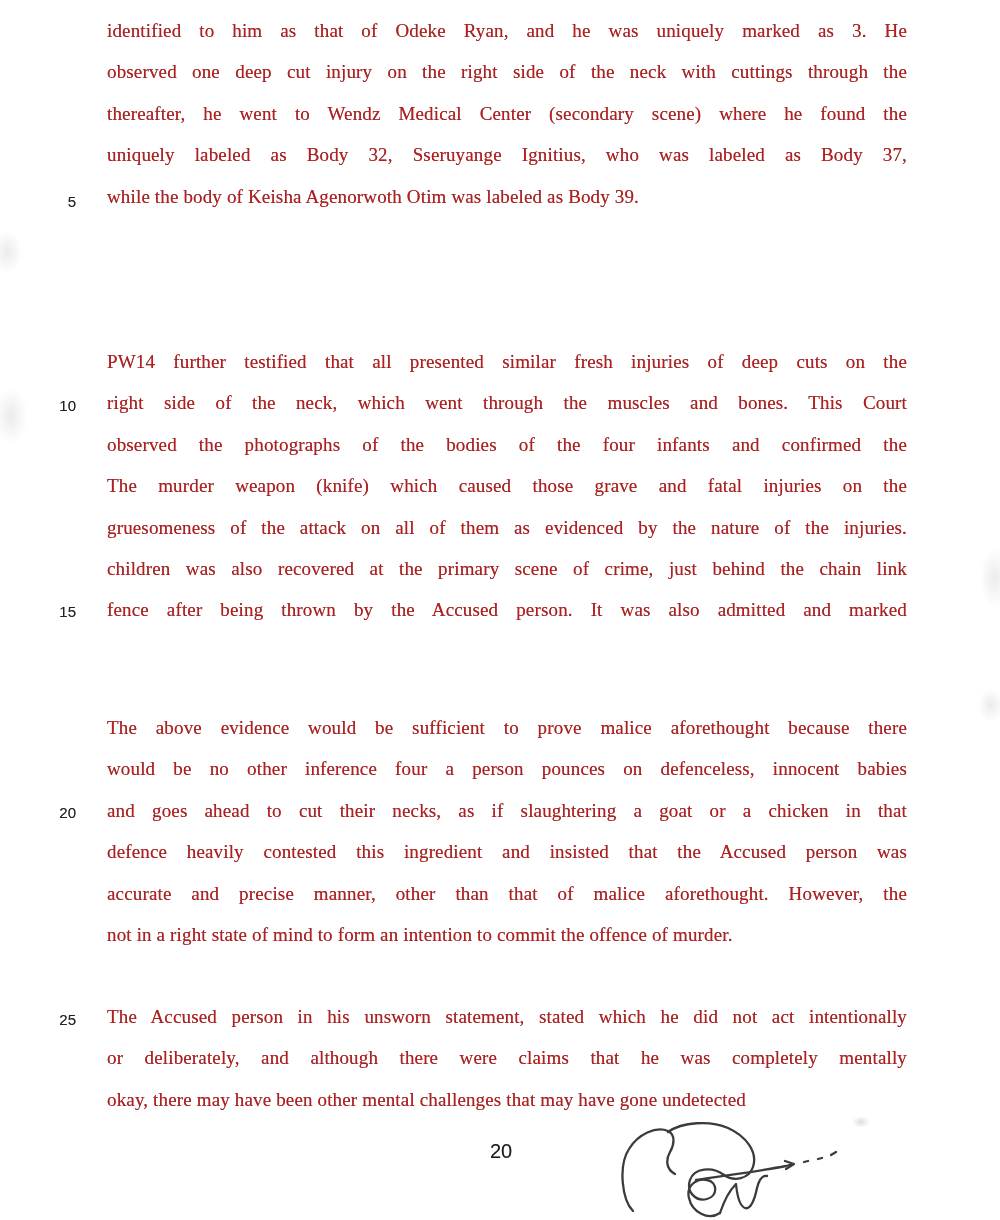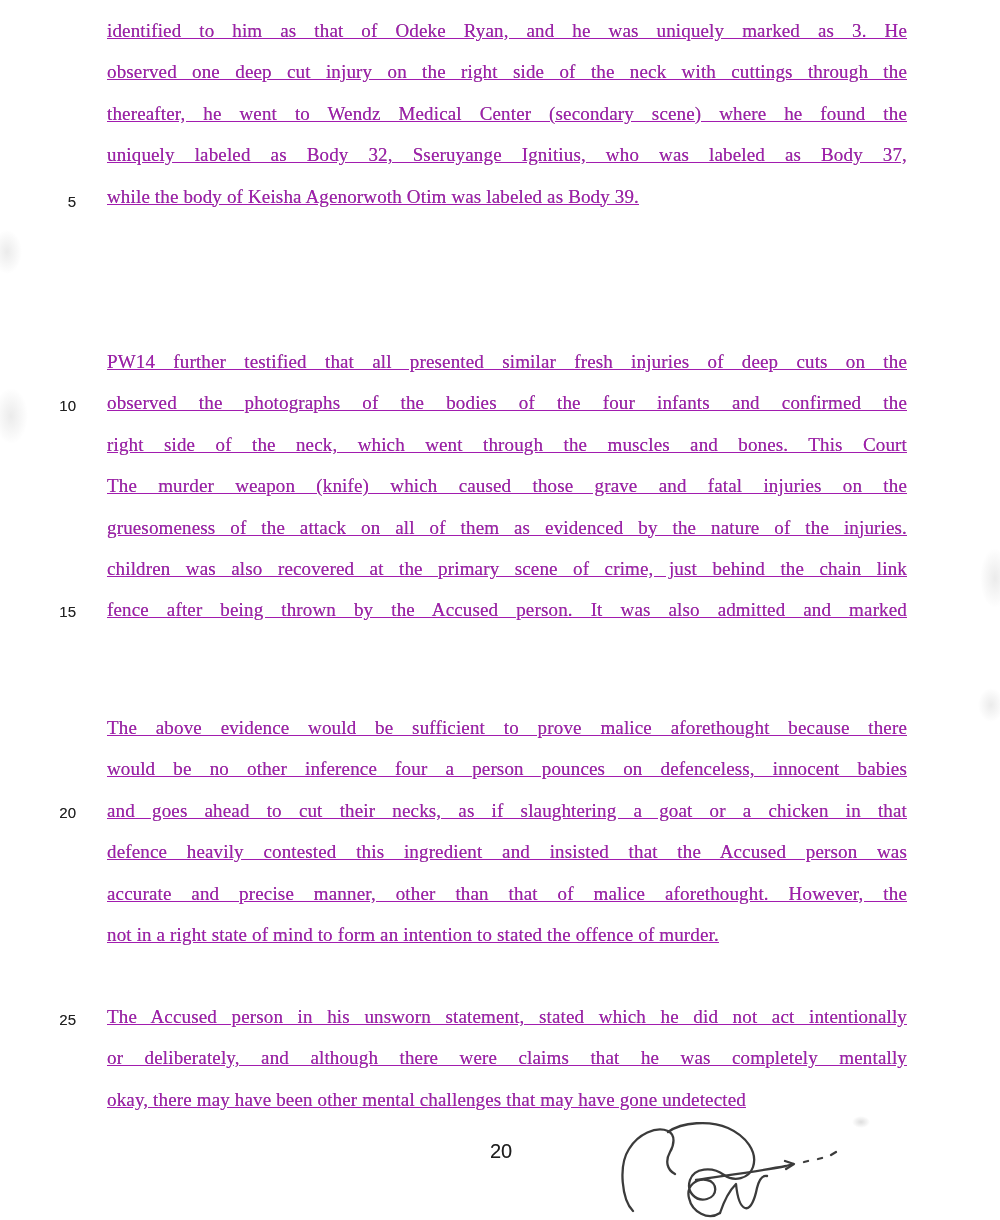--- a/index.html
+++ b/index.html
@@ -29,23 +29,22 @@
   }
   .line {
     height: 41.4px;
     line-height: 41.4px;
     font-size: 19px;
     letter-spacing: 0.15px;
     text-align: justify;
     text-align-last: justify;
     white-space: normal;
     overflow: visible;
-    color: #a21caf;
+    color: #b91c1c;
     text-shadow: 0 0 0.6px rgba(25,25,25,0.55);
-    text-decoration: underline;
   }
   .line.last {
     text-align-last: left;
   }
   .margin-num {
     position: absolute;
     width: 42px;
     text-align: right;
     font-family: "Liberation Sans", "DejaVu Sans", sans-serif;
     font-size: 15px;
@@ -103,34 +102,34 @@
   <div class="text-block">
     <div class="para" style="top:10px">
         <div class="line">identified to him as that of Odeke Ryan, and he was uniquely marked as 3. He</div>
         <div class="line">observed one deep cut injury on the right side of the neck with cuttings through the</div>
         <div class="line">thereafter, he went to Wendz Medical Center (secondary scene) where he found the</div>
         <div class="line">uniquely labeled as Body 32, Sseruyange Ignitius, who was labeled as Body 37,</div>
         <div class="line last">while the body of Keisha Agenorwoth Otim was labeled as Body 39.</div>
       </div>
     <div class="para" style="top:341px">
         <div class="line">PW14 further testified that all presented similar fresh injuries of deep cuts on the</div>
+        <div class="line">right side of the neck, which went through the muscles and bones. This Court</div>
         <div class="line">observed the photographs of the bodies of the four infants and confirmed the</div>
-        <div class="line">right side of the neck, which went through the muscles and bones. This Court</div>
         <div class="line">The murder weapon (knife) which caused those grave and fatal injuries on the</div>
         <div class="line">gruesomeness of the attack on all of them as evidenced by the nature of the injuries.</div>
         <div class="line">children was also recovered at the primary scene of crime, just behind the chain link</div>
         <div class="line">fence after being thrown by the Accused person. It was also admitted and marked</div>
       </div>
     <div class="para" style="top:707px">
         <div class="line">The above evidence would be sufficient to prove malice aforethought because there</div>
         <div class="line">would be no other inference four a person pounces on defenceless, innocent babies</div>
         <div class="line">and goes ahead to cut their necks, as if slaughtering a goat or a chicken in that</div>
         <div class="line">defence heavily contested this ingredient and insisted that the Accused person was</div>
         <div class="line">accurate and precise manner, other than that of malice aforethought. However, the</div>
-        <div class="line last">not in a right state of mind to form an intention to stated the offence of murder.</div>
+        <div class="line last">not in a right state of mind to form an intention to commit the offence of murder.</div>
       </div>
     <div class="para" style="top:996px">
         <div class="line">The Accused person in his unsworn statement, stated which he did not act intentionally</div>
         <div class="line">or deliberately, and although there were claims that he was completely mentally</div>
         <div class="line last">okay, there may have been other mental challenges that may have gone undetected</div>
       </div>
   </div>
 
   <div class="page-number">20</div>
 

